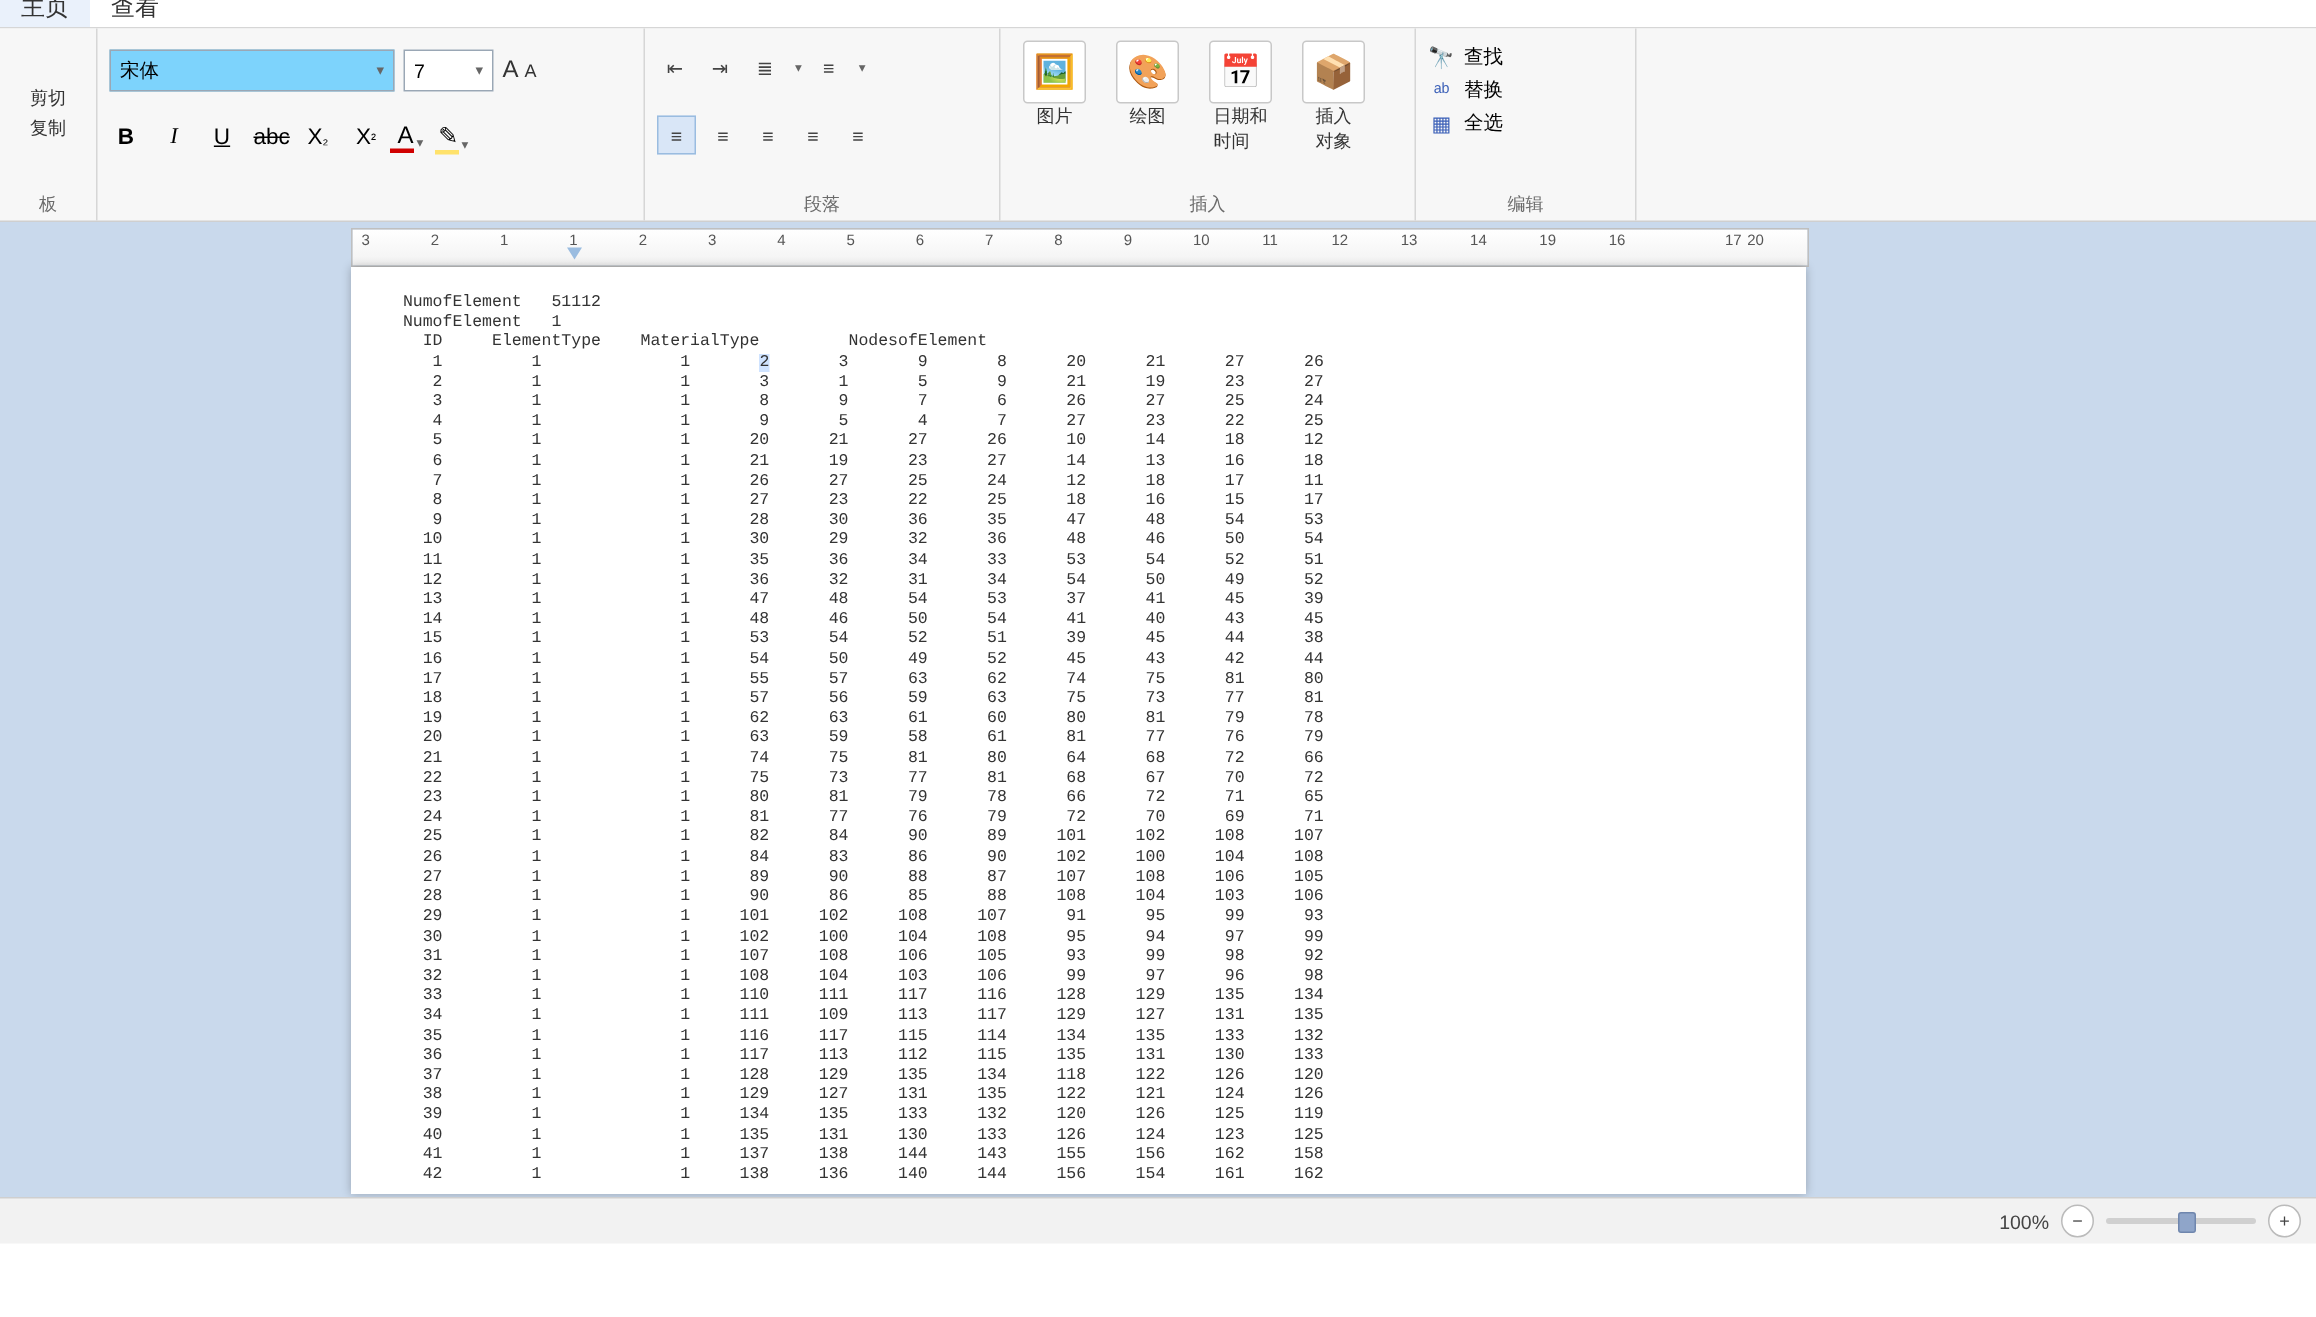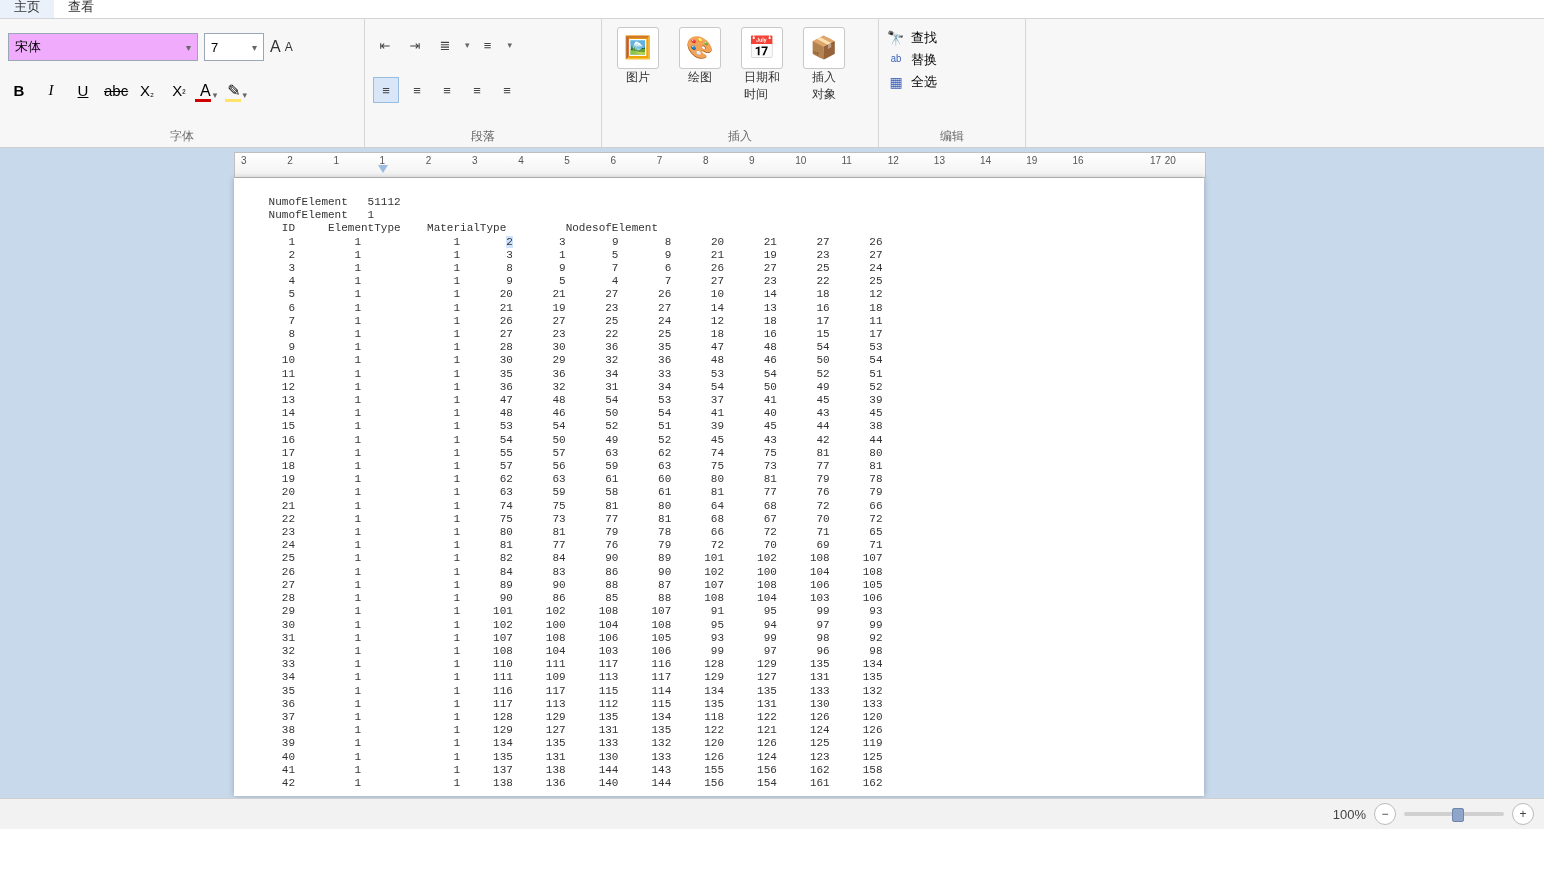--- a/index.html
+++ b/index.html
@@ -11,21 +11,21 @@
     background: #fff;
     overflow: hidden;
   }
   
   .tabstrip {
     height: 18px;
     background: #fff;
     border-bottom: 1px solid #d6d6d6;
     display: flex;
     align-items: flex-end;
-    font-size: 13px;
+    font-size: 16px;
     color: #333;
   }
   .tabstrip .tab {
     padding: 0 14px 2px;
     cursor: pointer;
   }
   .tabstrip .tab.active { background: #eaf1fb; }
 
   
   .ribbon {
@@ -54,21 +54,21 @@
     padding-top: 2px;
   }
   
   .g-clipboard { width: 48px; text-align:center;}
   .g-clipboard .labels { font-size: 12px; color:#333; line-height: 20px;}
   
   .g-font { width: 348px; }
   .font-row1 { display:flex; gap:6px; margin-top:10px;}
   .font-name {
     width: 176px; height: 26px;
-    border:1px solid #9aa7b5; background:#f0abfc;
+    border:1px solid #9aa7b5; background:#7dd3fc;
     font-size:13px; padding:0 6px; display:flex; align-items:center;
     justify-content:space-between;
   }
   .font-size {
     width: 46px; height:26px; border:1px solid #9aa7b5; background:#fff;
     font-size:13px; padding:0 6px; display:flex; align-items:center; justify-content:space-between;
   }
   .chev { font-size:10px; color:#666; }
   .grow-shrink { display:flex; gap:4px; align-items:center;}
   .grow-shrink span { font-size:16px; color:#333;}
@@ -177,20 +177,29 @@
 </head>
 <body>
 
 <div class="tabstrip">
   <div class="tab active">主页</div>
   <div class="tab">查看</div>
 </div>
 
 <div class="ribbon">
 
+  <div class="group g-clipboard">
+    <div class="group-body" style="flex-direction:column;align-items:center;justify-content:center;">
+      <div class="labels">
+        <div>剪切</div>
+        <div>复制</div>
+      </div>
+    </div>
+    <div class="group-title">板</div>
+  </div>
 
   <div class="group g-font">
     <div class="group-body" style="flex-direction:column;">
       <div class="font-row1">
         <div class="font-name">
           <span>宋体</span>
           <span class="chev">▾</span>
         </div>
         <div class="font-size">
           <span>7</span>
@@ -213,21 +222,20 @@
             <span class="bar"></span>
             <span class="dd">▾</span>
         </span>
         <span class="colorbtn highlight">
           <span class="Aletter">✎</span>
             <span class="bar"></span>
             <span class="dd">▾</span>
         </span>
       </div>
     </div>
-    <div class="group-title">字体</div>
   </div>
 
   <div class="group g-para">
     <div class="group-body" style="flex-direction:column;">
       <div class="para-row1">
         <span class="mini-icon outdent"></span>
         <span class="mini-icon indent"></span>
         <span class="mini-icon bullets"></span>
           <span class="dd">▾</span>
         <span class="mini-icon linesp"></span>

